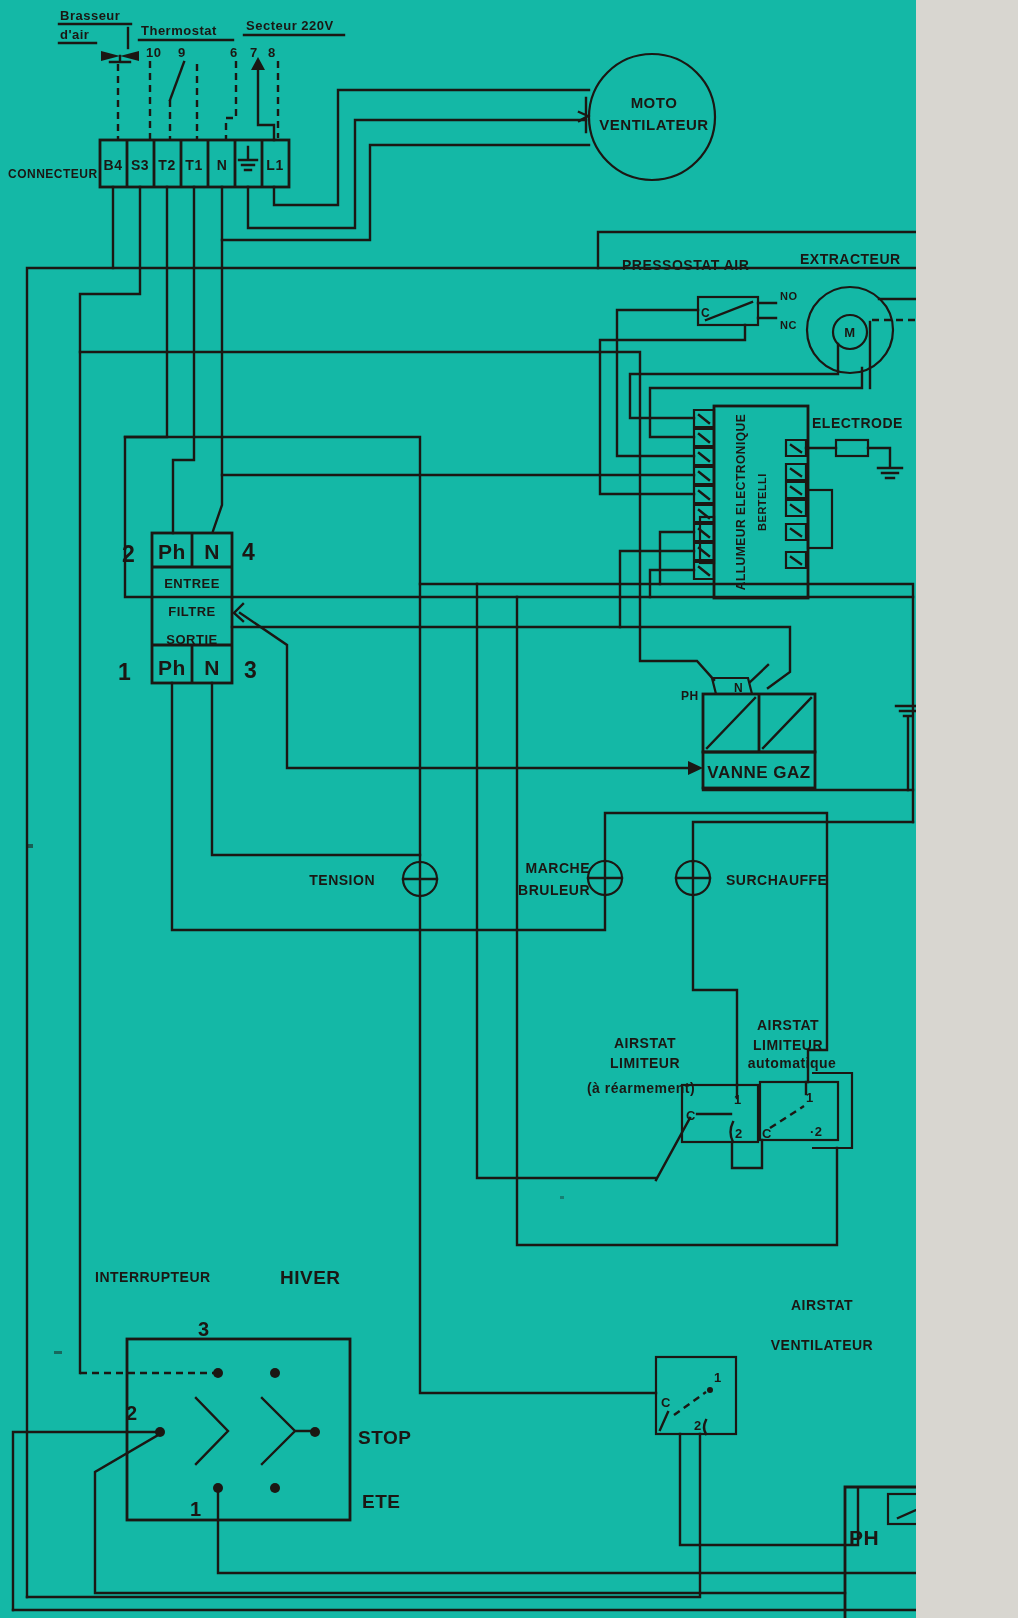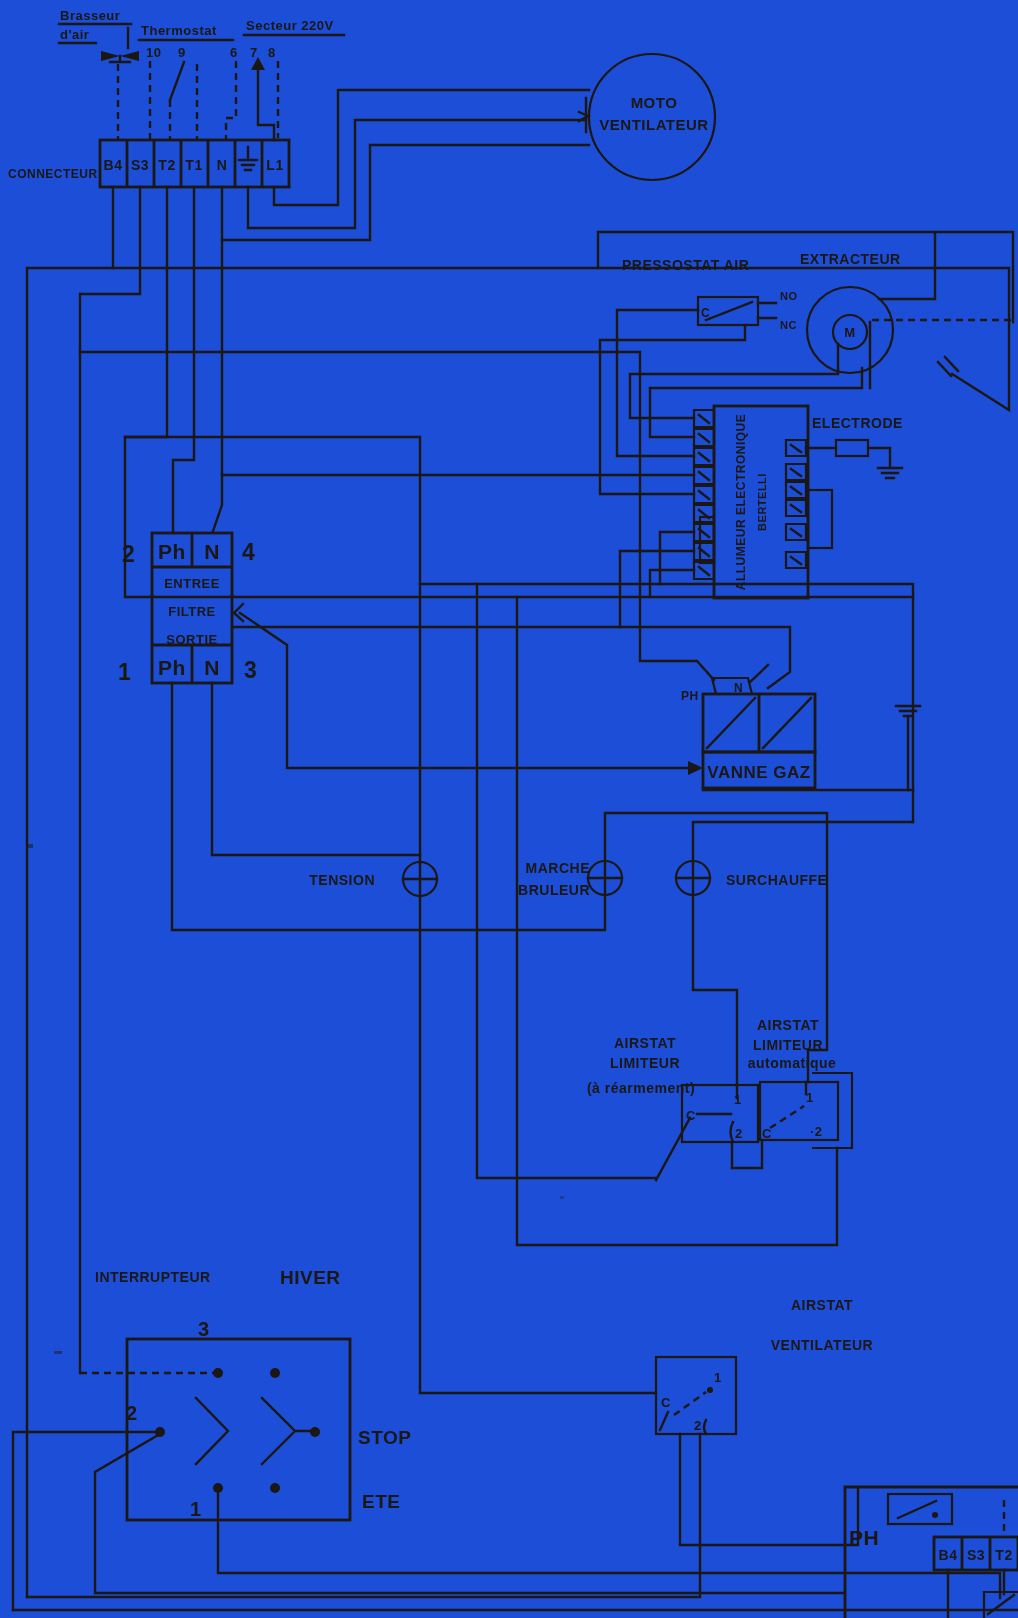--- a/index.html
+++ b/index.html
@@ -1,16 +1,16 @@
 <!DOCTYPE html>
 <html><head>
 <meta charset="utf-8">
 <style>
   html,body{margin:0;padding:0;background:#d8d6d0;}
-  #page{width:1018px;height:1618px;background:#1d4ed8;position:relative;overflow:hidden;}
+  #page{width:916px;height:1618px;background:#14b8a6;position:relative;overflow:hidden;}
   svg{display:block;}
   svg text{fill:#1b1713;font-family:"Liberation Sans","DejaVu Sans",sans-serif;font-weight:bold;letter-spacing:.5px;}
   .w{stroke:#1b1713;stroke-width:2.4;fill:none;stroke-linecap:square;}
   .wd{stroke:#1b1713;stroke-width:2.4;fill:none;stroke-dasharray:7 5;stroke-linecap:butt;}
   .bx{stroke:#1b1713;stroke-width:2.8;fill:none;}
   .bx2{stroke:#1b1713;stroke-width:2.2;fill:none;}
   .fill{fill:#1b1713;stroke:none;}
   .t14{font-size:14px;} .t13{font-size:13px;} .t12{font-size:12px;} .t11{font-size:11px;}
   .t15{font-size:15px;} .t17{font-size:17px;} .t19{font-size:19px;} .t20{font-size:20px;}
   .t21{font-size:21px;} .t23{font-size:23px;}

